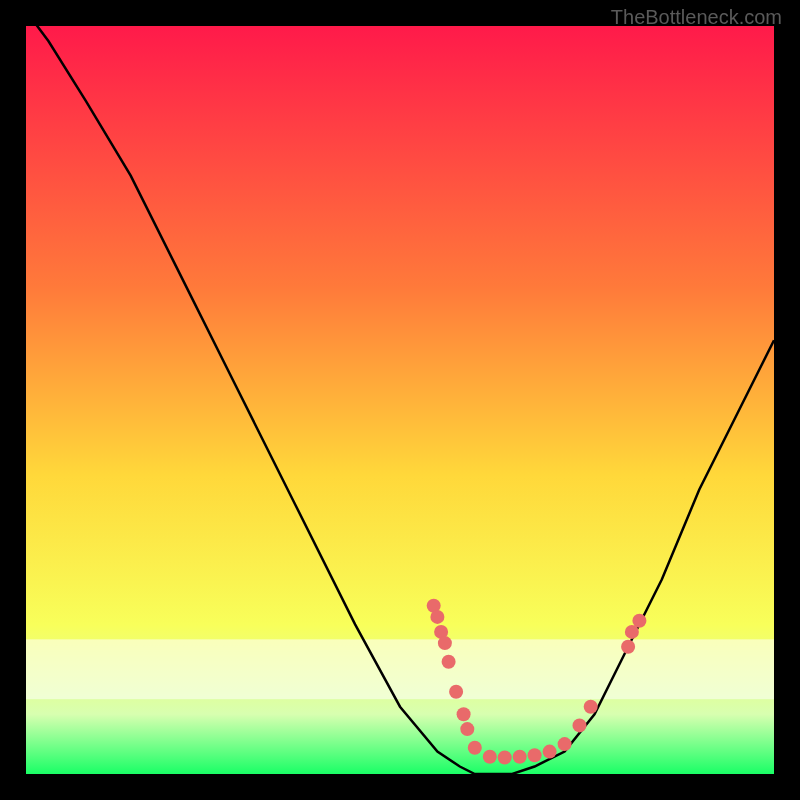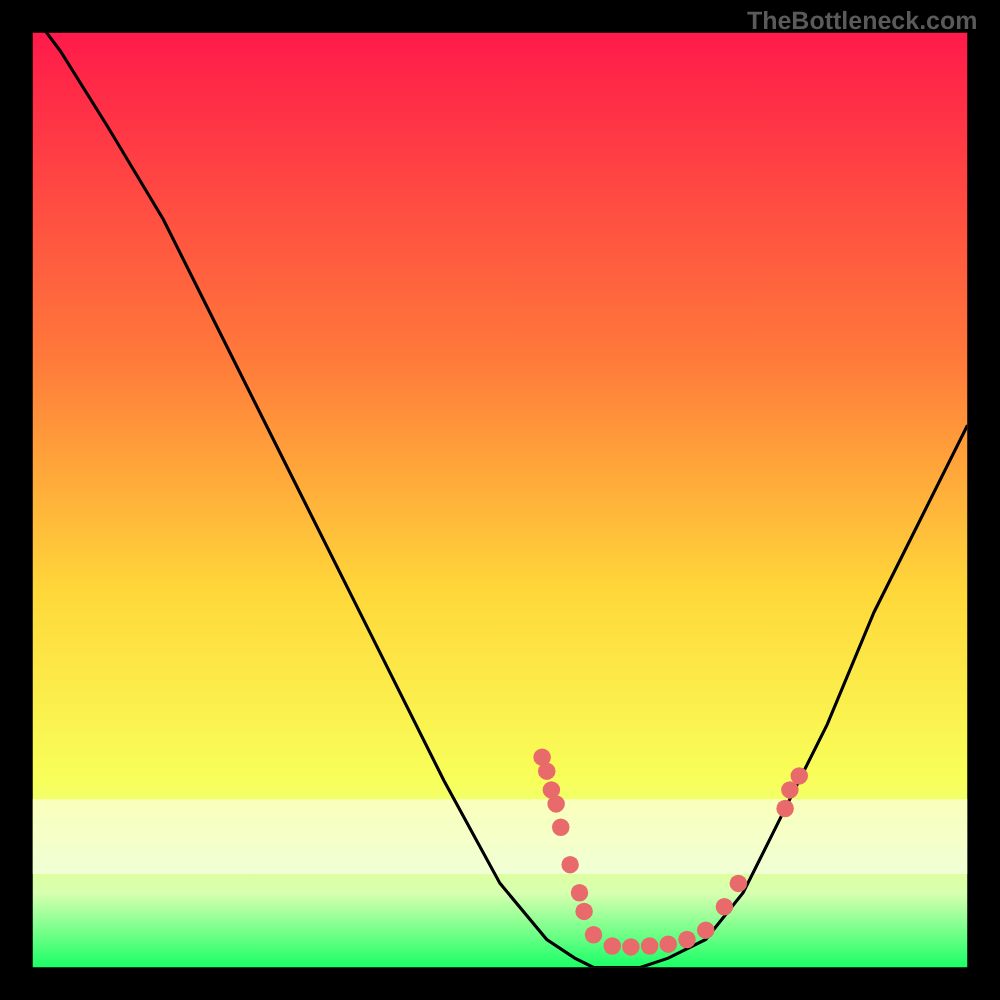--- a/index.html
+++ b/index.html
@@ -16,21 +16,21 @@
     width: 800px;
     height: 800px;
     background: #000;
   }
   .watermark {
     position: absolute;
     top: 6px;
     right: 18px;
     color: #5a5a5a;
     font-size: 20px;
-    font-weight: 700;
+    font-weight: 400;
     z-index: 10;
   }
   .plot-area {
     position: absolute;
     left: 26px;
     top: 26px;
     width: 748px;
     height: 748px;
   }
   svg {

